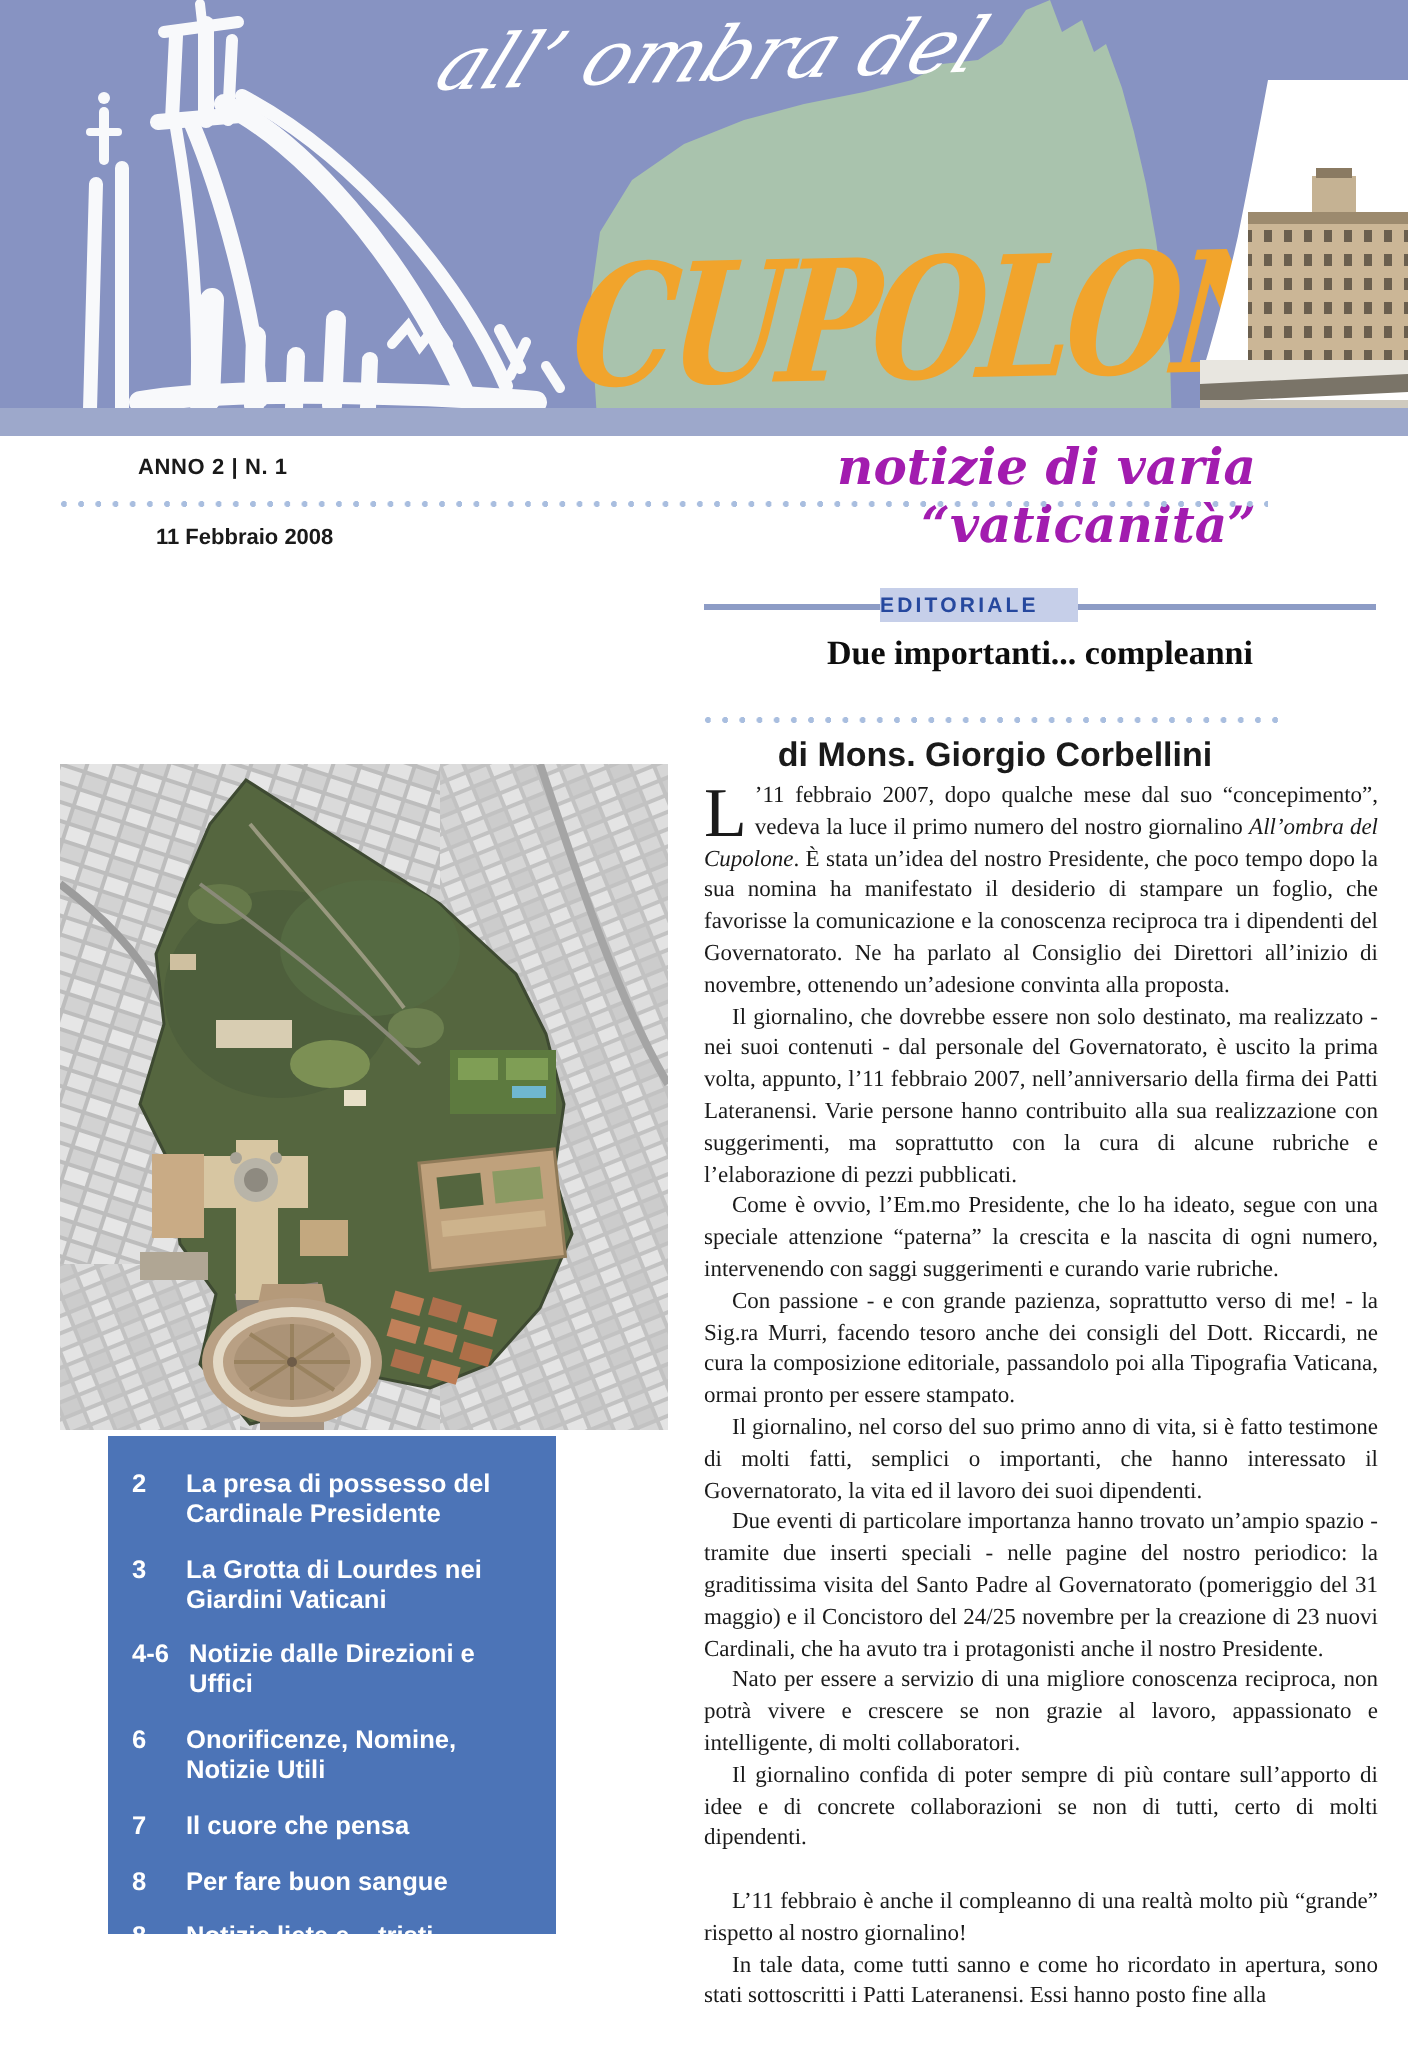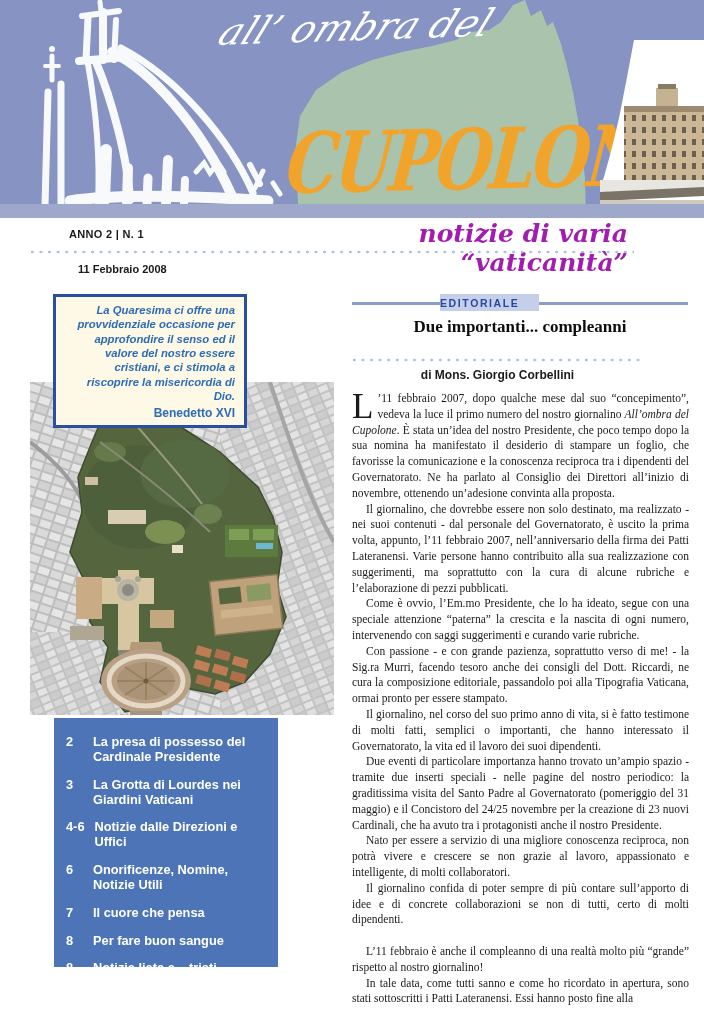--- a/index.html
+++ b/index.html
@@ -48,21 +48,21 @@
 
   
   .edi-line{position:absolute;left:352px;top:302px;width:336px;height:3px;background:#8d9cc6;}
   .edi-box{position:absolute;left:440px;top:294px;width:99px;height:17px;background:#c6cfe9;
     display:flex;align-items:center;justify-content:flex-start;}
   .edi-box span{font-size:10.5px;font-weight:bold;letter-spacing:1.6px;color:#26489e;}
   .edi-title{position:absolute;left:352px;top:306px;width:336px;text-align:center;
     font-family:"Liberation Serif",serif;font-weight:bold;font-size:17px;color:#0d0d0d;}
   .dots-title{left:352px;top:358px;width:291px;}
   .byline{position:absolute;left:352px;top:368px;width:291px;text-align:center;
-    font-size:12px;font-weight:bold;}
+    font-size:17px;font-weight:bold;}
   .article{position:absolute;left:352px;top:391px;width:337px;
     font-family:"Liberation Serif",serif;font-size:11.5px;line-height:15.8px;text-align:justify;}
   .article p{margin:0;}
   .article p.body-p{text-indent:14px;}
   .article p.spaced{margin-top:16px;}
   .dropcap{float:left;font-size:35px;line-height:27px;padding:2px 4px 0 0;font-family:"Liberation Serif",serif;}
 </style>
 </head>
 <body>
 
@@ -123,24 +123,20 @@
       <rect x="0" y="160" width="104" height="18" fill="#cfcabe"></rect>
     </svg>
     <div class="mast-bottom-strip"></div>
   </header>
 
   <div class="anno">ANNO 2 | N. 1</div>
   <div class="subtitle">notizie di varia “vaticanità”</div>
   <div class="dots dots-top"></div>
   <div class="date">11 Febbraio 2008</div>
 
-  <aside class="quote-box">
-    <p class="quote-text">La Quaresima ci offre una provvidenziale occasione per approfondire il senso ed il valore del nostro essere cristiani, e ci stimola a riscoprire la misericordia di Dio.</p>
-    <div class="quote-attrib">Benedetto XVI</div>
-  </aside>
 
   <svg class="aerial" viewBox="0 0 304 333">
     <defs>
       <pattern id="city" width="26" height="18" patternUnits="userSpaceOnUse" patternTransform="rotate(18)">
         <rect width="26" height="18" fill="#bdbdbd"></rect>
         <rect x="1" y="1" width="11" height="7" fill="#e2e2e2"></rect>
         <rect x="14" y="1" width="11" height="7" fill="#d2d2d2"></rect>
         <rect x="1" y="10" width="11" height="7" fill="#dadada"></rect>
         <rect x="14" y="10" width="11" height="7" fill="#e6e6e6"></rect>
       </pattern>

